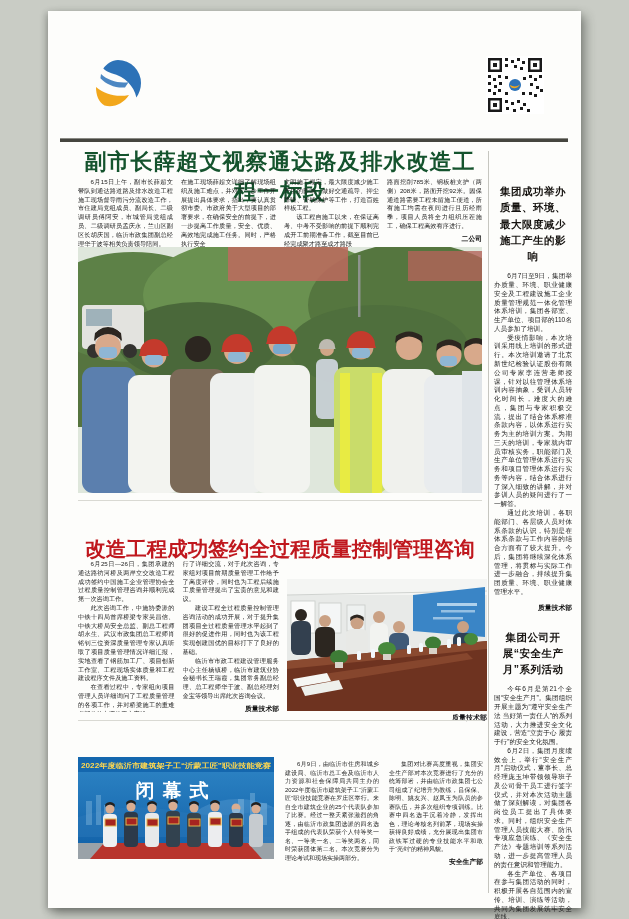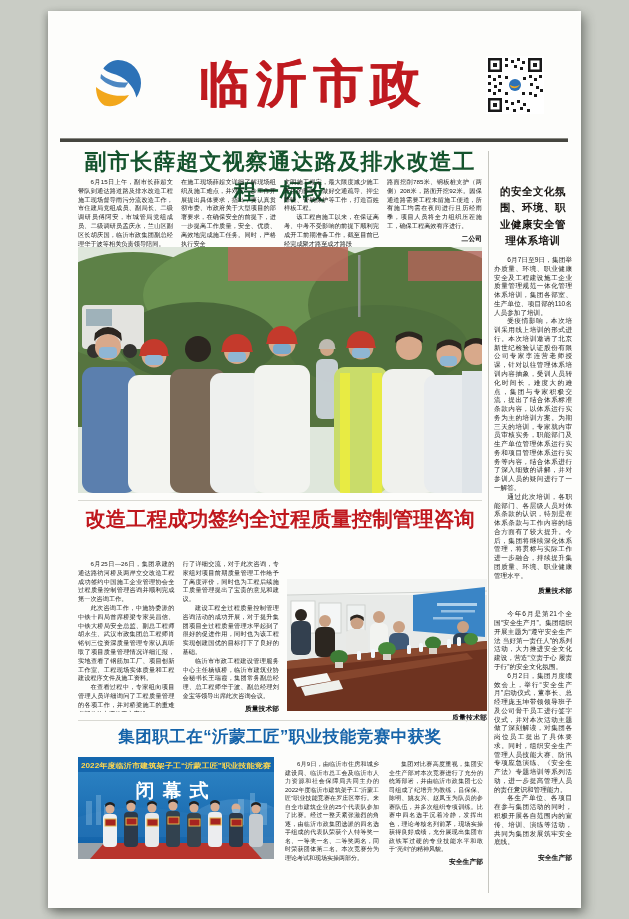--- a/index.html
+++ b/index.html
@@ -37,21 +37,21 @@
   .col p{margin:0;text-indent:2em;}
   .col p.cont{text-indent:0;}
   .sig{font-weight:bold;text-align:right;text-indent:0 !important;font-size:6.8px;margin-top:3px !important;color:#111;}
   .a1cols{left:30px;top:167px;width:404px;height:72px;}
   .photo-frame{overflow:hidden;background:#1d4ed8;}
   .photo1{left:30px;top:236px;width:404px;height:246px;}
   .hline{height:1px;background:#d9d9d3;}
   .hl-a2-top{left:30px;top:489px;width:404px;}
   .h2-red{left:30px;top:494px;width:404px;text-align:center;color:#c0181e;font-weight:bold;margin:0;}
   .h2-red .l1{font-size:18px;line-height:24px;display:block;}
-  .h2-red .l2{font-size:20.5px;line-height:27px;display:block;}
+  .h2-red .l2{font-size:20.5px;line-height:27px;display:block;margin-top:30px;}
   .a2cols{left:30px;top:549px;width:201px;height:152px;}
   .photo2{left:239px;top:568px;width:200px;height:132px;}
   .photo2-cap{left:239px;top:702px;width:200px;text-align:right;font-size:7px;font-weight:bold;color:#15151a;}
   .hl-a3-top{left:30px;top:709px;width:404px;}
   .h3-blue{left:30px;top:715px;width:404px;text-align:center;color:#1563a9;font-weight:bold;
     font-size:16.5px;margin:0;letter-spacing:.5px;}
   .photo3{left:30px;top:746px;width:196px;height:102px;}
   .a3cols{left:237px;top:749px;width:198px;height:114px;gap:10px;}
   .a3cols .col{font-size:6px;line-height:1.42;}
   
@@ -68,21 +68,20 @@
 <body>
 
 <div class="paper">
 
   <svg class="abs logo" viewBox="0 0 52 52">
     <path d="M26 3 a23 23 0 0 1 23 23 c0 5.5 -1.8 10.5 -4.6 14.5 C42 29 33 19.5 19.5 16.2 c-3.4 -.8 -6.2 -2.4 -8.2 -4.6 C14.8 6.6 20 3 26 3 z" fill="#2d72b7"></path>
     <path d="M9 17 c7 6.5 17 9.5 27.5 8.2 l-3.5 5.2 c-9.5 .8 -18.5 -2.8 -24.6 -9.2 z" fill="#2d72b7" opacity=".85"></path>
     <path d="M4 30 c8.5 7.5 21 10.5 33 8 c-5.5 8.5 -15 13 -24.5 10.5 C6.5 45 4 38 4 30 z" fill="#f2a71b"></path>
   </svg>
 
-  <div class="abs mast-title">临沂市政</div>
 
   <svg class="abs qr" viewBox="0 0 58 58">
     <rect width="58" height="58" fill="#fff"></rect>
     <g fill="#1a1a1a">
       <rect x="2" y="2" width="14" height="14"></rect>
         <rect x="42" y="2" width="14" height="14"></rect>
         <rect x="2" y="42" width="14" height="14"></rect>
     </g>
     <g fill="#fff">
       <rect x="4.5" y="4.5" width="9" height="9"></rect>
@@ -316,21 +315,20 @@
         <rect x="160" y="60" width="4" height="9" rx="1.5"></rect>
           <rect x="170" y="58" width="4" height="9" rx="1.5"></rect>
       </g>
       <polygon points="6,100 40,94 44,102 10,108" fill="#f6f7f4"></polygon>
       <polygon points="14,108 52,101 56,110 18,117" fill="#eef0ec"></polygon>
     </svg>
   </div>
   <div class="abs photo2-cap">质量技术部</div>
 
   <div class="abs hline hl-a3-top"></div>
-  <h2 class="abs h3-blue">集团职工在“沂蒙工匠”职业技能竞赛中获奖</h2>
 
   <div class="abs photo-frame photo3">
     <svg viewBox="0 0 196 102" width="196" height="102">
       <defs>
         <linearGradient id="bg3" x1="0" y1="0" x2="0" y2="1">
           <stop offset="0" stop-color="#2f86c6"></stop>
             <stop offset="1" stop-color="#0f5ea6"></stop>
         </linearGradient>
       </defs>
       <rect width="196" height="102" fill="url(#bg3)"></rect>
@@ -408,27 +406,28 @@
       <p>6月9日，由临沂市住房和城乡建设局、临沂市总工会及临沂市人力资源和社会保障局共同主办的2022年度临沂市建筑架子工“沂蒙工匠”职业技能竞赛在罗庄区举行。来自全市建筑企业的25个代表队参加了比赛。经过一整天紧张激烈的角逐，由临沂市政集团选派的四名选手组成的代表队荣获个人特等奖一名、一等奖一名、二等奖两名，同时荣获团体第二名。本次竞赛分为理论考试和现场实操两部分。</p>
     </div>
     <div class="col">
       <p>集团对比赛高度重视，集团安全生产部对本次竞赛进行了充分的统筹部署，并由临沂市政集团七公司组成了纪培升为教练，吕保保、陈明、姚友兴、赵凤玉为队员的参赛队伍，并多次组织专项训练。比赛中四名选手沉着冷静，发挥出色，理论考核名列前茅，现场实操获得良好成绩，充分展现出集团市政铁军过硬的专业技能水平和敢于“亮剑”的精神风貌。</p>
       <p class="sig">安全生产部</p>
     </div>
   </div>
 
   <aside class="abs sidebar">
     <div class="sb-art">
-      <h3 class="sb-h">的安全文化氛围、环境、职业健康安全管理体系培训</h3>
+      <h3 class="sb-h">集团成功举办质量、环境、最大限度减少施工产生的影响</h3>
       <p class="sb-p">6月7日至9日，集团举办质量、环境、职业健康安全及工程建设施工企业质量管理规范一体化管理体系培训，集团各部室、生产单位、项目部的110名人员参加了培训。</p>
       <p class="sb-p">受疫情影响，本次培训采用线上培训的形式进行。本次培训邀请了北京新世纪检验认证股份有限公司专家李连营老师授课，针对以往管理体系培训内容抽象，受训人员转化时间长，难度大的难点，集团与专家积极交流，提出了结合体系标准条款内容，以体系运行实务为主的培训方案。为期三天的培训，专家就内审员审核实务，职能部门及生产单位管理体系运行实务和项目管理体系运行实务等内容，结合体系进行了深入细致的讲解，并对参训人员的疑问进行了一一解答。</p>
       <p class="sb-p">通过此次培训，各职能部门、各层级人员对体系条款的认识，特别是在体系条款与工作内容的结合方面有了较大提升。今后，集团将继续深化体系管理，将贯标与实际工作进一步融合，持续提升集团质量、环境、职业健康管理水平。</p>
       <div class="sb-sig">质量技术部</div>
     </div>
     <div class="sb-art">
+      <h3 class="sb-h">集团公司开展“安全生产月”系列活动</h3>
       <p class="sb-p">今年6月是第21个全国“安全生产月”。集团组织开展主题为“遵守安全生产法 当好第一责任人”的系列活动，大力推进安全文化建设，营造“立责于心 履责于行”的安全文化氛围。</p>
       <p class="sb-p">6月2日，集团月度绩效会上，举行“安全生产月”启动仪式，董事长、总经理庞玉坤带领领导班子及公司骨干员工进行签字仪式，并对本次活动主题做了深刻解读，对集团各岗位员工提出了具体要求。同时，组织安全生产管理人员技能大赛、防汛专项应急演练、《安全生产法》专题培训等系列活动，进一步提高管理人员的责任意识和管理能力。</p>
       <p class="sb-p">各生产单位、各项目在参与集团活动的同时，积极开展各自范围内的宣传、培训、演练等活动，共同为集团发展筑牢安全底线。</p>
       <div class="sb-sig">安全生产部</div>
     </div>
   </aside>
 
 </div>
 
 </body></html>

